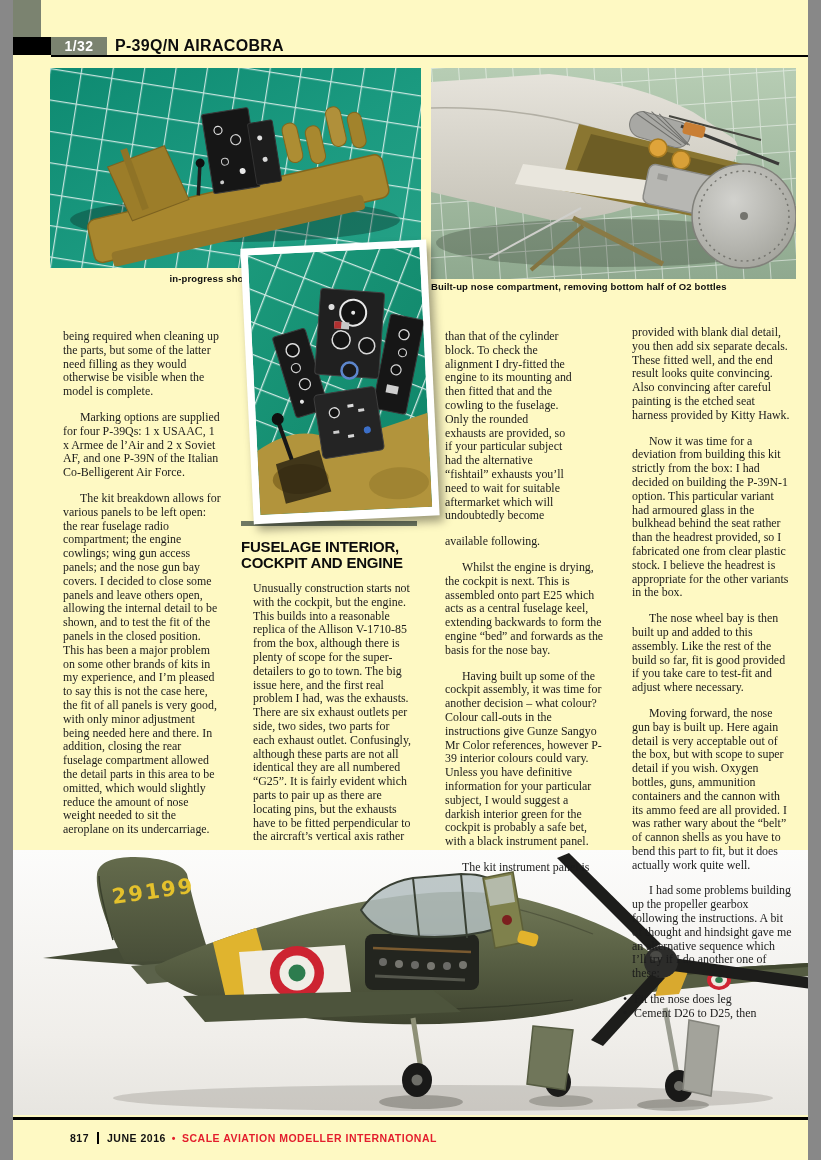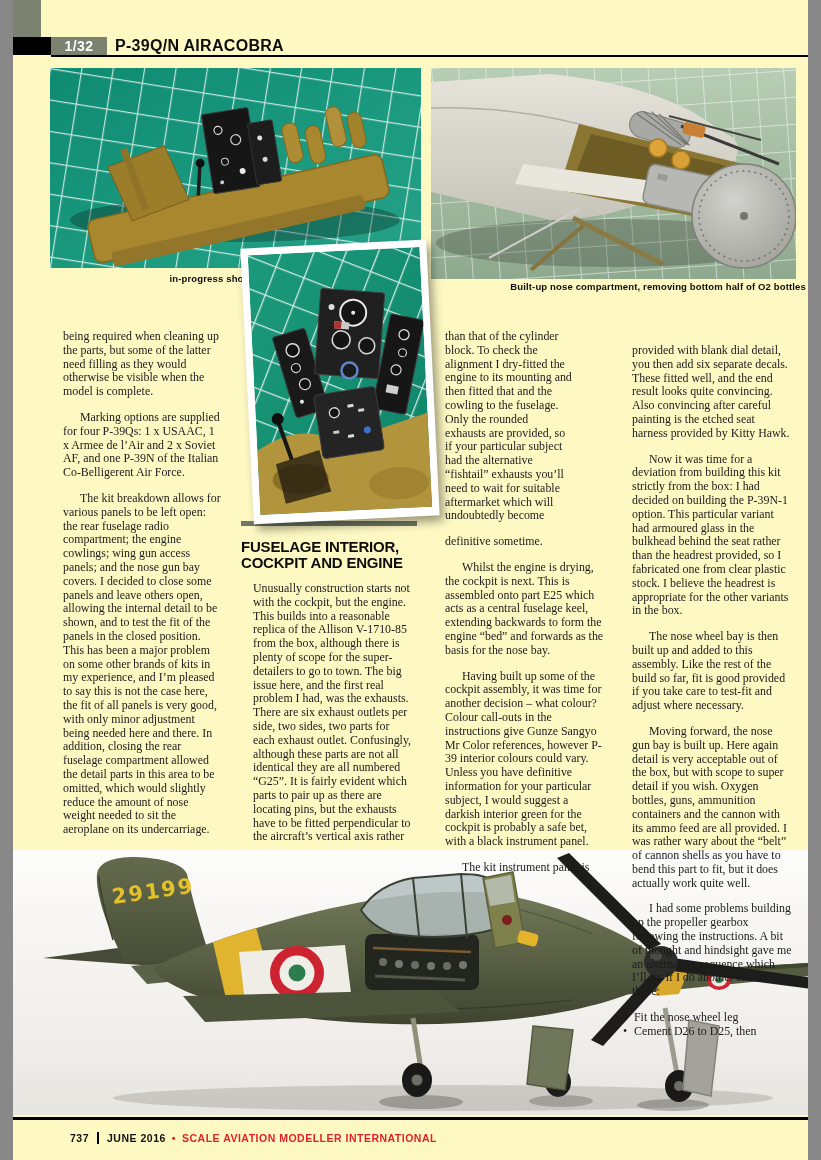--- a/index.html
+++ b/index.html
@@ -18,33 +18,33 @@
     font:800 16px/18px "Liberation Sans", sans-serif; letter-spacing:.3px; color:#0d0d0d; }
   .header-rule { position:absolute; left:38px; width:780px; top:55px; height:2px; background:#000; }
   
   .photo { position:absolute; z-index:1; }
   .photo svg { display:block; }
   .photo1 { left:37px; top:68px; width:371px; height:200px; }
   .photo2 { left:418px; top:68px; width:365px; height:211px; }
   .caption { position:absolute; z-index:2; font:700 9.5px/11px "Liberation Sans", sans-serif;
     color:#0e0e0e; letter-spacing:.15px; }
   .caption1 { left:37px; top:273px; width:371px; text-align:center; }
-  .caption2 { left:428px; top:281px; width:365px; text-align:right; }
+  .caption2 { left:418px; top:281px; width:365px; text-align:left; }
   .polaroid { position:absolute; left:234px; top:244px; width:186px; height:276px; z-index:3;
     background:#fff; padding:7px 7px 9px 7px; transform:rotate(-2.8deg);
     box-shadow:4px 6px 10px rgba(0,0,0,.38); }
   .polaroid svg { display:block; }
   
   .col { position:absolute; z-index:2; width:184px; font-size:11.9px; line-height:13.8px; text-align:left; }
   .col p { margin:12px; }
   .col p.ind { text-indent:17px; }
   .col1 { left:38px;  top:318px; }
   .col2 { left:228px; top:521px; }
   .col3 { left:420px; top:318px; }
-  .col4 { left:607px; top:332px; }
+  .col4 { left:607px; top:314px; }
   .narrow { margin-left:57px; width:127px; }
   .sec-bar { width:176px; height:5px; background:#6f7963; margin:0 0 5px 0; }
   .sec-head { font:700 15px/15.5px "Liberation Sans", sans-serif; letter-spacing:-.2px;
     margin:13px 0 4px 0; color:#0c0c0c; text-transform:uppercase; }
   .bullets { margin:0; }
   .bullet-row { position:relative; padding-left:14px; }
   .bullet-row::before { content:"\2022"; position:absolute; left:3px; top:0; }
   
   .photo4 { position:absolute; left:0; top:850px; width:821px; height:265px; z-index:0; }
   .photo4 svg { display:block; }
@@ -239,34 +239,34 @@
   </div>
 
   <div class="col col2">
     <div class="sec-bar"></div>
     <h2 class="sec-head">Fuselage Interior, Cockpit and Engine</h2>
     <p>Unusually construction starts not with the cockpit, but the engine. This builds into a reasonable replica of the Allison V-1710-85 from the box, although there is plenty of scope for the super-detailers to go to town. The big issue here, and the first real problem I had, was the exhausts. There are six exhaust outlets per side, two sides, two parts for each exhaust outlet. Confusingly, although these parts are not all identical they are all numbered “G25”. It is fairly evident which parts to pair up as there are locating pins, but the exhausts have to be fitted perpendicular to the aircraft’s vertical axis rather</p>
   </div>
 
   <div class="col col3">
     <p class="narrow">than that of the cylinder block. To check the alignment I dry-fitted the engine to its mounting and then fitted that and the cowling to the fuselage. Only the rounded exhausts are provided, so if your particular subject had the alternative “fishtail” exhausts you’ll need to wait for suitable aftermarket which will undoubtedly become</p>
-    <p>definitive sometime.</p>
+    <p>available following.</p>
     <p class="ind">Whilst the engine is drying, the cockpit is next. This is assembled onto part E25 which acts as a central fuselage keel, extending backwards to form the engine “bed” and forwards as the basis for the nose bay.</p>
     <p class="ind">Having built up some of the cockpit assembly, it was time for another decision – what colour? Colour call-outs in the instructions give Gunze Sangyo Mr Color references, however P-39 interior colours could vary. Unless you have definitive information for your particular subject, I would suggest a darkish interior green for the cockpit is probably a safe bet, with a black instrument panel.</p>
     <p class="ind">The kit instrument panel is</p>
   </div>
 
   <div class="col col4">
     <p>provided with blank dial detail, you then add six separate decals. These fitted well, and the end result looks quite convincing. Also convincing after careful painting is the etched seat harness provided by Kitty Hawk.</p>
     <p class="ind">Now it was time for a deviation from building this kit strictly from the box: I had decided on building the P-39N-1 option. This particular variant had armoured glass in the bulkhead behind the seat rather than the headrest provided, so I fabricated one from clear plastic stock. I believe the headrest is appropriate for the other variants in the box.</p>
     <p class="ind">The nose wheel bay is then built up and added to this assembly. Like the rest of the build so far, fit is good provided if you take care to test-fit and adjust where necessary.</p>
     <p class="ind">Moving forward, the nose gun bay is built up. Here again detail is very acceptable out of the box, but with scope to super detail if you wish. Oxygen bottles, guns, ammunition containers and the cannon with its ammo feed are all provided. I was rather wary about the “belt” of cannon shells as you have to bend this part to fit, but it does actually work quite well.</p>
     <p class="ind">I had some problems building up the propeller gearbox following the instructions. A bit of thought and hindsight gave me an alternative sequence which I’ll try if I do another one of these:</p>
     <div class="bullets">
-      <div class="bullet-row">Fit the nose wheel leg</div>
+      <div class="bullet-row">Fit the nose does leg</div>
       <div class="bullet-row">Cement D26 to D25, then</div>
     </div>
   </div>
 
   <div class="photo4">
     <svg width="821" height="265" viewBox="0 0 821 265">
       <defs>
         <linearGradient id="bg4" x1="0" y1="0" x2="0" y2="1">
           <stop offset="0" stop-color="#fcfcfb"></stop>
             <stop offset=".7" stop-color="#f0eeea"></stop>
@@ -367,16 +367,16 @@
         <line x1="652" y1="158" x2="664" y2="224" stroke="#9a9c90" stroke-width="5"></line>
         <ellipse cx="666" cy="236" rx="14" ry="16" fill="#191918"></ellipse>
         <circle cx="666" cy="236" r="5" fill="#6e6e68"></circle>
         <polygon points="676,170 706,176 698,246 670,240" fill="#a3a39b" stroke="#83837b" stroke-width="1.5"></polygon>
       </g>
     </svg>
   </div>
 
   <div class="footer-rule"></div>
   <div class="footer">
-    <span>737</span><span class="divider"></span><span>JUNE 2016</span><span class="dot">•</span><span class="mag">SCALE AVIATION MODELLER INTERNATIONAL</span>
+    <span>817</span><span class="divider"></span><span>JUNE 2016</span><span class="dot">•</span><span class="mag">SCALE AVIATION MODELLER INTERNATIONAL</span>
   </div>
 
 </div>
 
 </body></html>

